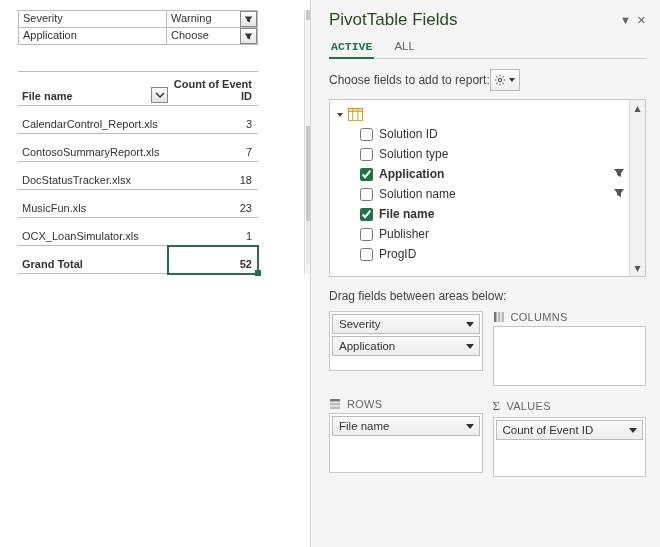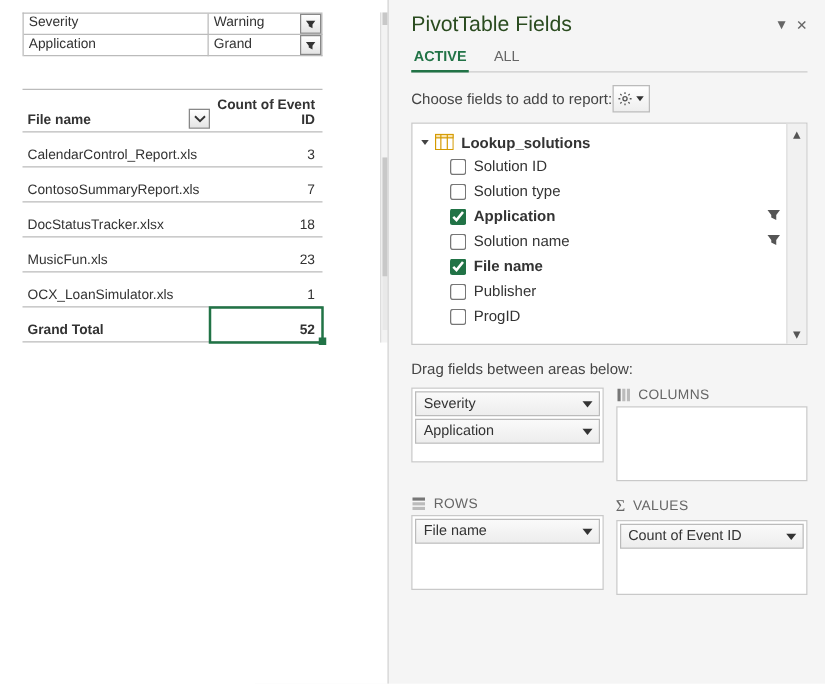--- a/index.html
+++ b/index.html
@@ -26,21 +26,21 @@
   tr.gt td { font-weight:bold; }
   .sel-cell { outline:2px solid #217346; outline-offset:-1px; position:relative; }
   .sel-cell::after { content:""; position:absolute; right:-3px; bottom:-3px; width:6px; height:6px; background:#217346; }
 
   .right { flex:1; background:#f5f5f5; border-left:1px solid #d4d4d4; display:flex; flex-direction:column; position:relative; }
   .r-head { padding:10px 14px 0 18px; }
   .r-title { font-size:17px; color:#2a4b1f; margin-bottom:6px; display:flex; align-items:center; justify-content:space-between;}
   .r-title .wctrl { font-size:11px; color:#666; display:flex; gap:6px;}
   .tabs { display:flex; gap:18px; font-size:11.5px; border-bottom:1px solid #ccc; margin-bottom:10px; }
   .tabs span { padding:4px 2px; color:#666; cursor:pointer;}
-  .tabs span.active { color:#217346; font-weight:bold; border-bottom:2px solid #217346; margin-bottom:-1px;}
+  .tabs span.active { color:#217346; font-weight:bold; border-bottom:2px solid #217346; margin-bottom:-1px;font-family:Liberation Mono, monospace;}
   .r-instr { display:flex; align-items:center; font-size:12px; color:#444; padding:0 14px 8px 18px;}
   .gear { width:30px; height:22px; border:1px solid #bbb; background:linear-gradient(#fff,#eee); display:flex; align-items:center; justify-content:center; gap:3px;}
   .fieldlist { margin:0 14px 0 18px; border:1px solid #c9c9c9; background:#fff; padding:6px 0; height:178px; position:relative; }
   .fieldlist .scroll { position:absolute; right:0; top:0; bottom:0; width:16px; background:#f1f1f1; border-left:1px solid #ddd;}
   .fieldlist .scroll .ar { position:absolute; left:0; width:100%; height:16px; display:flex; align-items:center; justify-content:center; color:#555;}
   .tbl-row { display:flex; align-items:center; padding:2px 20px 2px 8px; gap:6px; font-size:12px; }
   .tbl-row .tri { width:0; height:0; border-left:4px solid #444; border-top:3px solid transparent; border-bottom:3px solid transparent; transform:rotate(90deg); }
   .tbl-row .tblicon { width:15px; height:14px; display:inline-block; }
   .tbl-row strong { font-weight:bold; }
   .field-row { display:flex; align-items:center; padding:2px 20px 2px 30px; gap:6px; font-size:12px; position:relative; height:20px;}
@@ -68,21 +68,21 @@
           <div class="fbtn">
             <svg viewBox="0 0 12 12">
                 <path d="M1 2h10L8 6v4l-4-2V6z" fill="#333"></path>
               </svg>
           </div>
         </div>
       </div>
       <div class="row">
         <div class="lab">Application</div>
         <div class="val">
-          <span>Grand</span>
+          <span>Choose</span>
           <div class="fbtn">
             <svg viewBox="0 0 12 12">
                 <path d="M1 2h10L8 6v4l-4-2V6z" fill="#333"></path>
               </svg>
           </div>
         </div>
       </div>
     </div>
 
     <table class="pt">
@@ -164,21 +164,20 @@
     <div class="tbl-row">
       <span class="tri"></span>
       <span class="tblicon">
         <svg viewBox="0 0 16 14">
             <rect x="0.5" y="0.5" width="15" height="13" fill="#fff" stroke="#d49a00"></rect>
             <rect x="0.5" y="0.5" width="15" height="3" fill="#fbe5b0" stroke="#d49a00"></rect>
             <line x1="5" y1="0.5" x2="5" y2="13.5" stroke="#d49a00"></line>
             <line x1="10.5" y1="0.5" x2="10.5" y2="13.5" stroke="#d49a00"></line>
           </svg>
       </span>
-      <strong>Lookup_solutions</strong>
     </div>
     <div id="fieldrows">
         <div class="field-row">
           <input type="checkbox" style="">
     <span class="lbl ">Solution ID</span>
     </div>
         <div class="field-row">
           <input type="checkbox" style="">
     <span class="lbl ">Solution type</span>
     </div>

